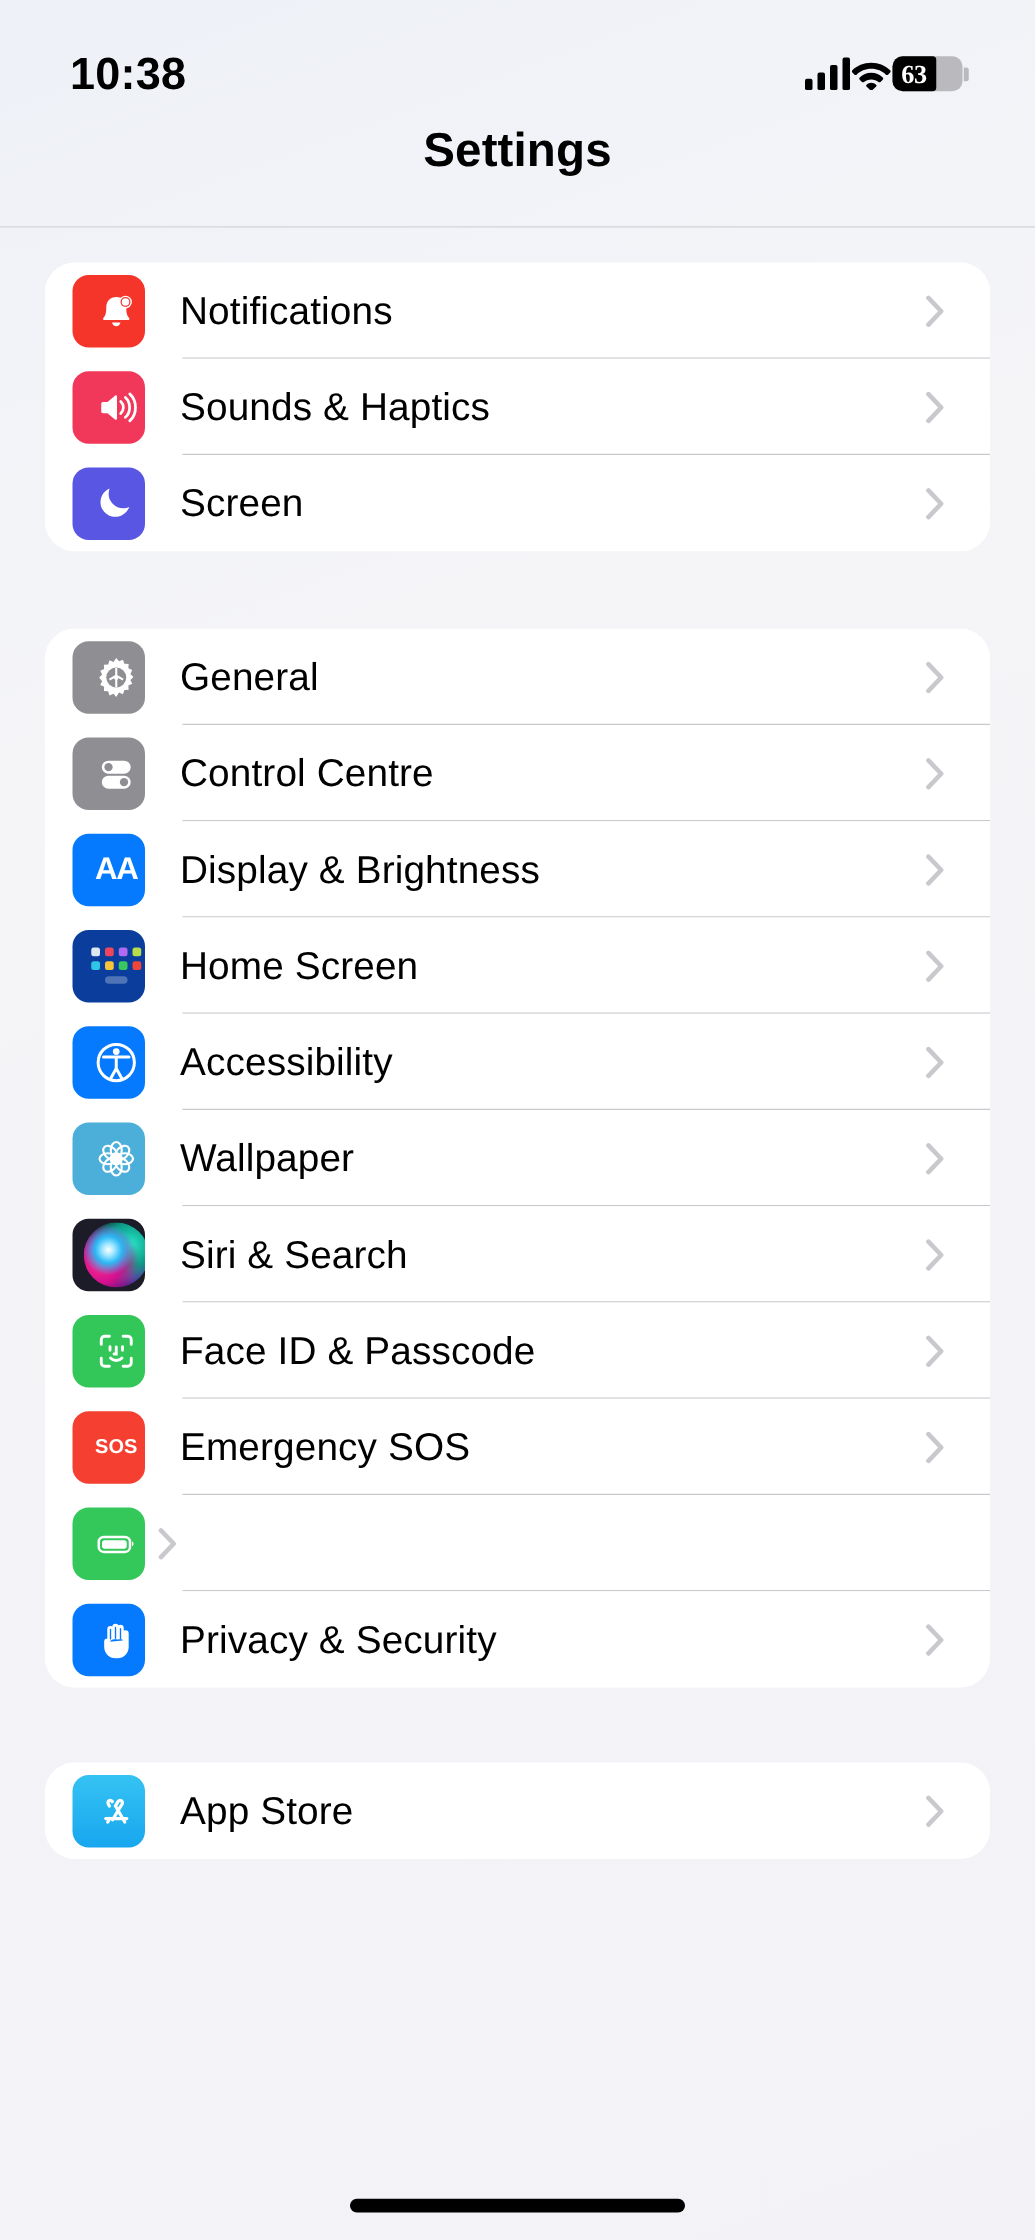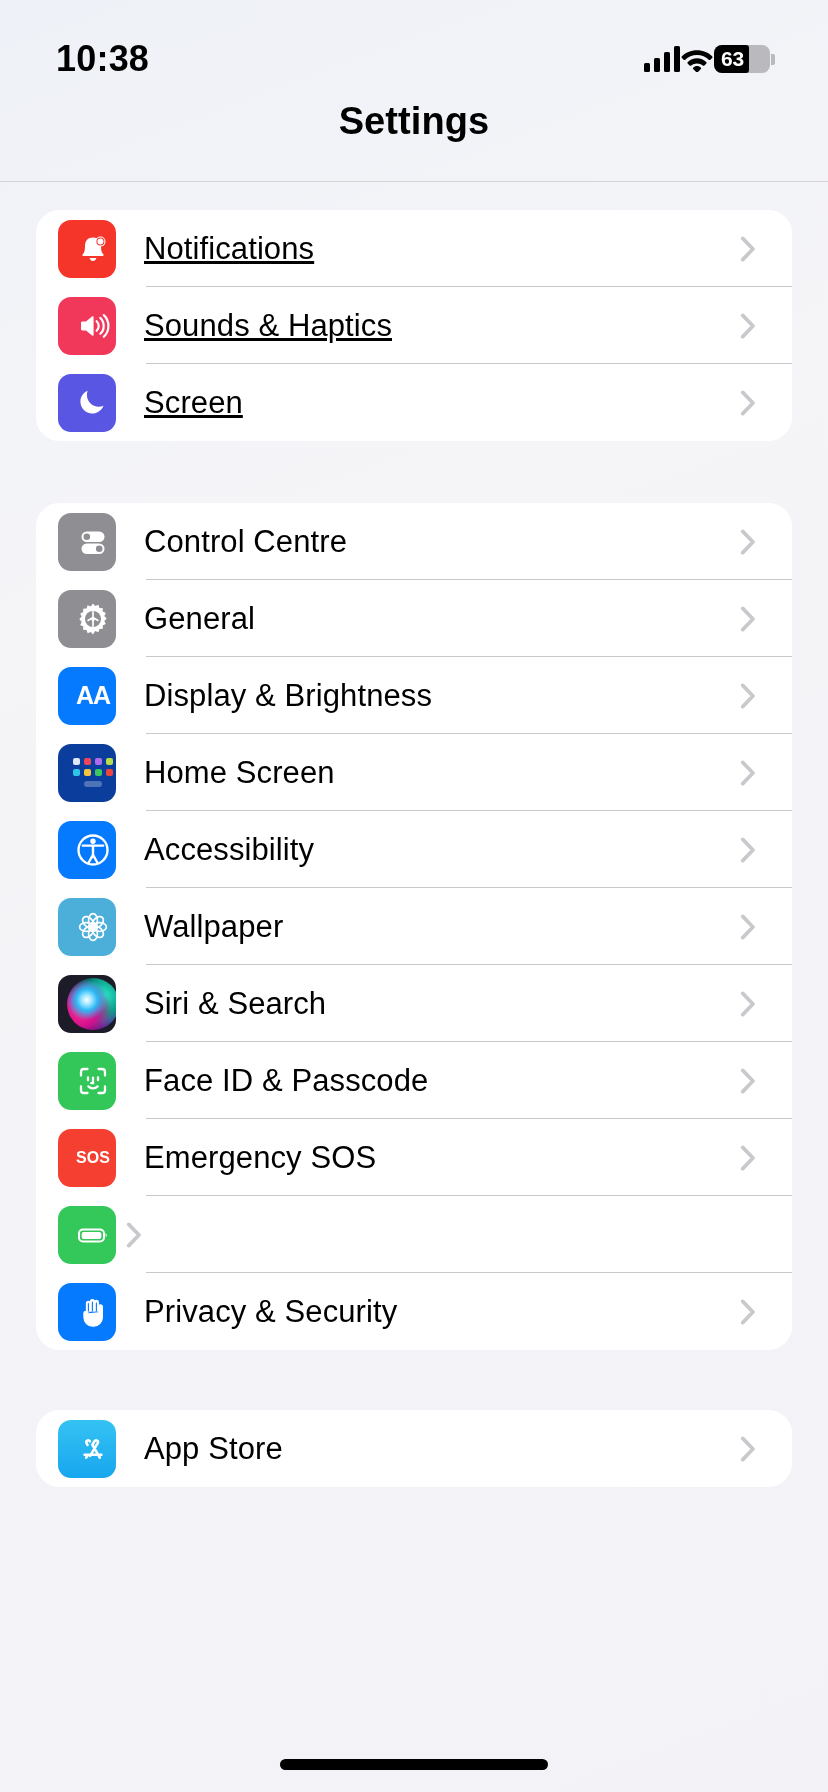--- a/index.html
+++ b/index.html
@@ -25,21 +25,21 @@
     justify-content: space-between;
     padding: 18px 58px 0 56px;
   }
   #status-time {
     font-size: 36px;
     font-weight: 600;
     letter-spacing: 0.2px;
     color: #000;
   }
   #status-right {
-    display: flex; align-items: center; 
+    display: flex; align-items: center;  font-family: Liberation Serif, serif;
   }
   .cell-bars { display:flex; align-items:flex-end; gap:4px; height:26px; }
   .cell-bars i { display:block; width:6px; background:#000; border-radius:1.5px; }
   .cell-bars i:nth-child(1){ height:9px; }
   .cell-bars i:nth-child(2){ height:14px; }
   .cell-bars i:nth-child(3){ height:20px; }
   .cell-bars i:nth-child(4){ height:26px; }
 
   .wifi-icon { width:34px; height:26px; display:block; }
 
@@ -87,21 +87,21 @@
   }
 
   
   #content { padding: 0; }
   .group {
     background:#fff;
     margin: 0 36px;
     border-radius: 24px;
     overflow: hidden;
   }
-  .group.first { margin-top: 28px; text-decoration: underline; }
+  .group.first { margin-top: 28px; }
   .gap { height: 62px; }
   .gap.small { height: 60px; }
 
   .row {
     position: relative;
     display:flex; align-items:center;
     height: 77px;
     padding-left: 22px;
     background:#fff;
   }
@@ -303,48 +303,48 @@
       </div>
 
 
     </div>
 
     <div class="gap"></div>
 
     <div class="group">
 
       <div class="row">
-        <span class="icon-box ic-control">
-          <svg width="38" height="38" viewBox="0 0 38 38">
-            <rect x="7.5" y="8.5" width="23" height="10.5" rx="5.25" fill="#fff"></rect>
-            <circle cx="12.8" cy="13.75" r="3.3" fill="#8e8e93"></circle>
-            <rect x="7.5" y="20.5" width="23" height="10.5" rx="5.25" fill="#fff"></rect>
-            <circle cx="25.2" cy="25.75" r="3.3" fill="#8e8e93"></circle>
-          </svg>
-        </span>
-        <span class="label">Control Centre</span>
-        <svg class="chev" viewBox="0 0 24 24">
-          <path d="M9 4.5l7.2 7.5L9 19.5" fill="none" stroke="#c4c4c8" stroke-width="2.6" stroke-linecap="round" stroke-linejoin="round"></path>
-        </svg>
-        <span class="sep"></span>
-      </div>
-
-      <div class="row">
         <span class="icon-box ic-general">
           <svg width="40" height="40" viewBox="0 0 40 40">
             <g fill="#fff">
               <path d="M20 4.4l2.2 2.6 3.2-1.3 1.1 3.3 3.4.2-.2 3.4 3.1 1.4-1.5 3.1 2.4 2.4-2.4 2.4 1.5 3.1-3.1 1.4.2 3.4-3.4.2-1.1 3.3-3.2-1.3L20 35.6l-2.2-2.6-3.2 1.3-1.1-3.3-3.4-.2.2-3.4-3.1-1.4 1.5-3.1L6.3 20l2.4-2.4-1.5-3.1 3.1-1.4-.2-3.4 3.4-.2 1.1-3.3 3.2 1.3z"></path>
             </g>
             <circle cx="20" cy="20" r="9.4" fill="#fff"></circle>
             <circle cx="20" cy="20" r="8.0" fill="#8e8e93"></circle>
             <path d="M20 12.3v6.3l5.5 3.1M20 18.6l-5.5 3.1M20 18.6v9.1" stroke="#fff" stroke-width="1.7" fill="none"></path>
             <circle cx="20" cy="20" r="1.9" fill="#fff"></circle>
           </svg>
         </span>
         <span class="label">General</span>
+        <svg class="chev" viewBox="0 0 24 24">
+          <path d="M9 4.5l7.2 7.5L9 19.5" fill="none" stroke="#c4c4c8" stroke-width="2.6" stroke-linecap="round" stroke-linejoin="round"></path>
+        </svg>
+        <span class="sep"></span>
+      </div>
+
+      <div class="row">
+        <span class="icon-box ic-control">
+          <svg width="38" height="38" viewBox="0 0 38 38">
+            <rect x="7.5" y="8.5" width="23" height="10.5" rx="5.25" fill="#fff"></rect>
+            <circle cx="12.8" cy="13.75" r="3.3" fill="#8e8e93"></circle>
+            <rect x="7.5" y="20.5" width="23" height="10.5" rx="5.25" fill="#fff"></rect>
+            <circle cx="25.2" cy="25.75" r="3.3" fill="#8e8e93"></circle>
+          </svg>
+        </span>
+        <span class="label">Control Centre</span>
         <svg class="chev" viewBox="0 0 24 24">
           <path d="M9 4.5l7.2 7.5L9 19.5" fill="none" stroke="#c4c4c8" stroke-width="2.6" stroke-linecap="round" stroke-linejoin="round"></path>
         </svg>
         <span class="sep"></span>
       </div>
 
       <div class="row">
         <span class="icon-box ic-display">
           <span class="aa-text">AA</span>
         </span>

